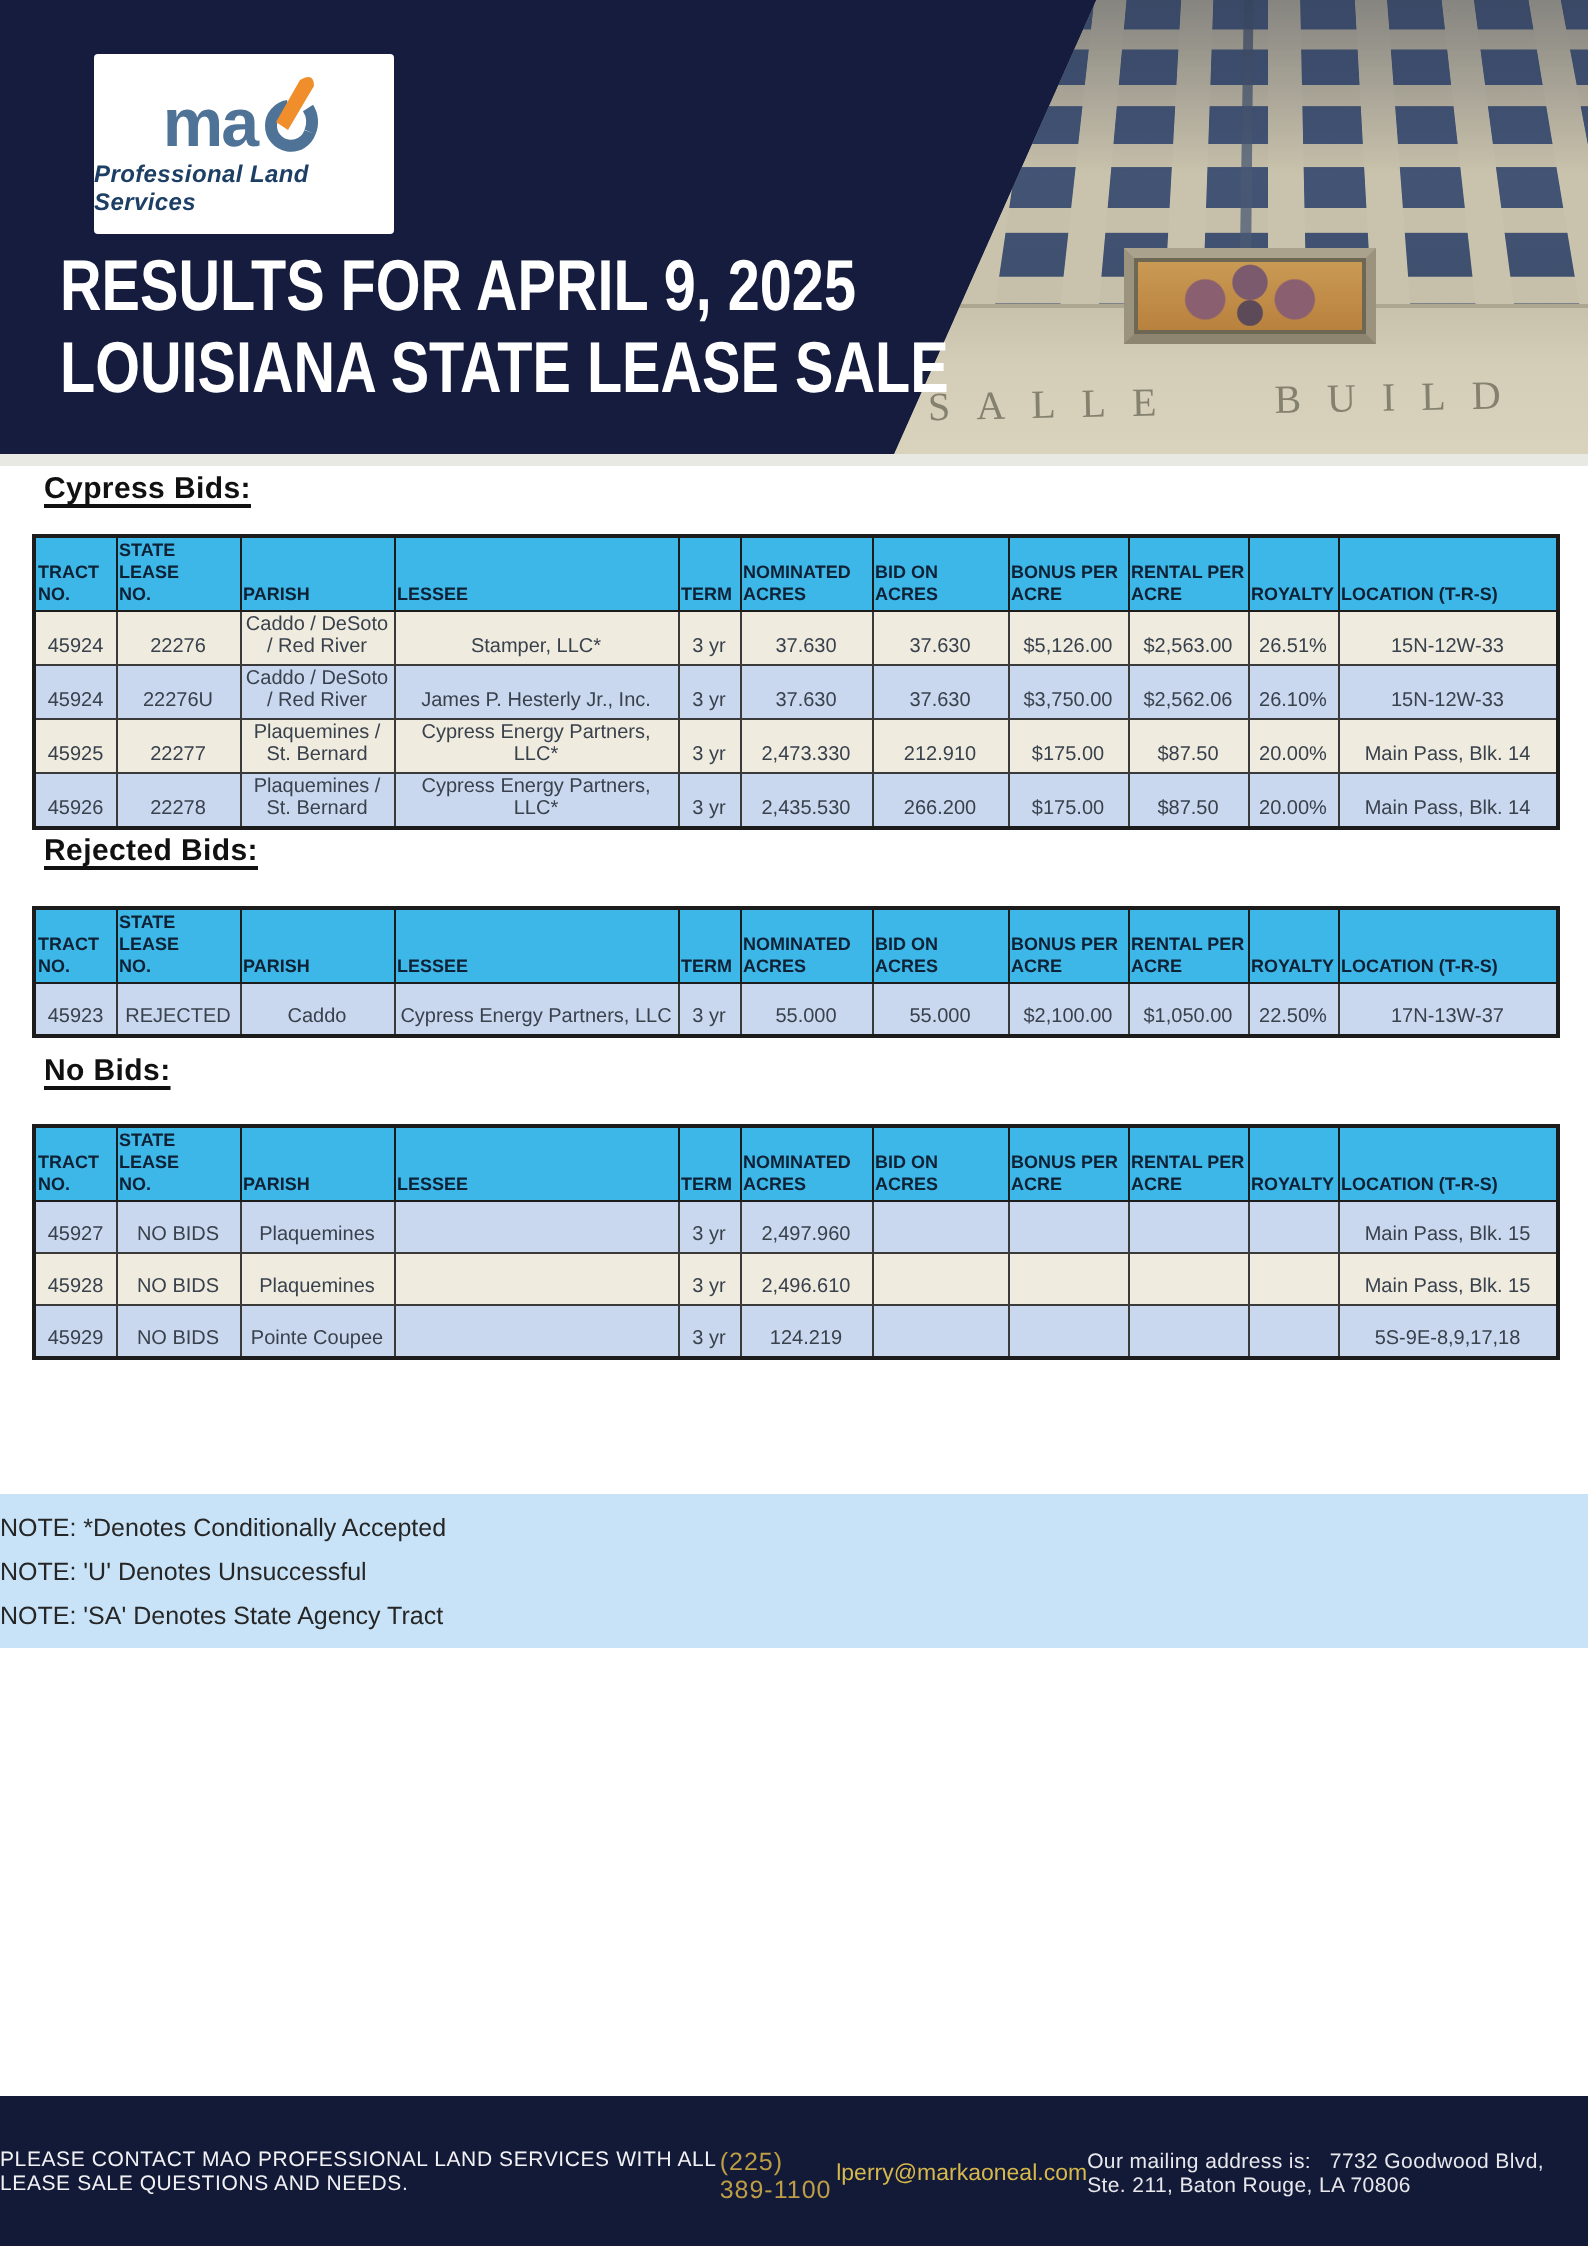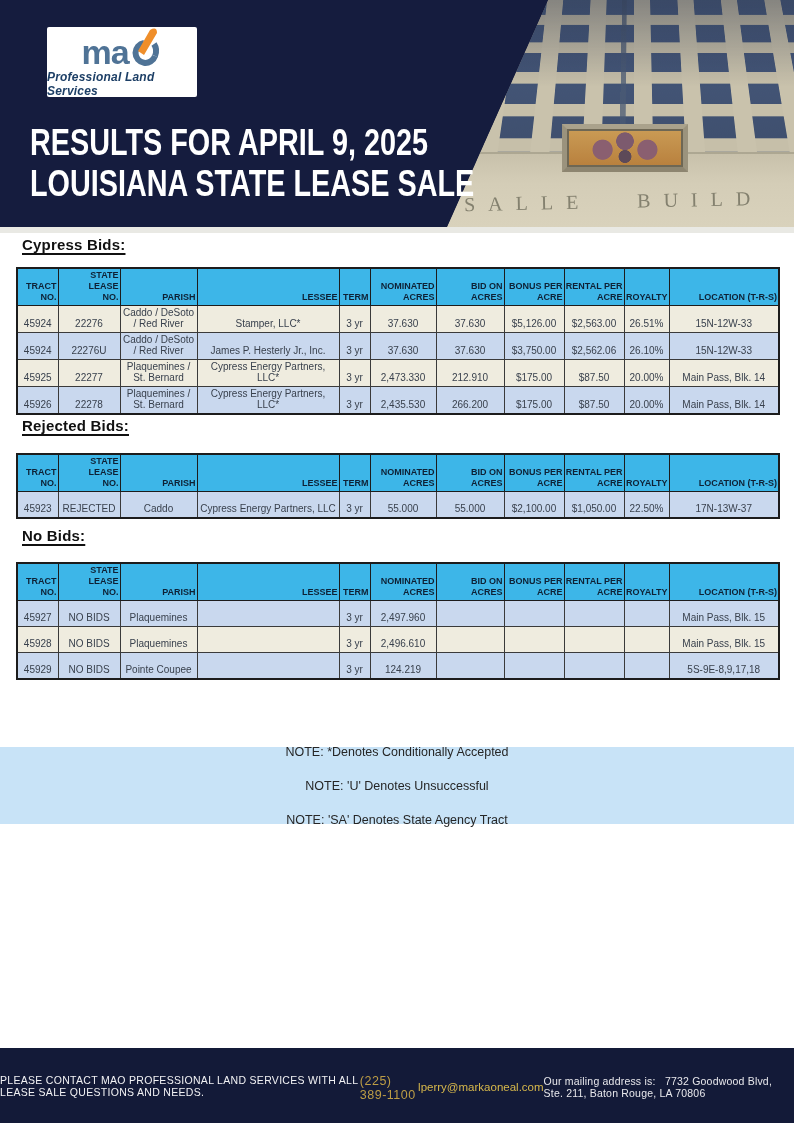--- a/index.html
+++ b/index.html
@@ -33,54 +33,54 @@
          background:
            radial-gradient(circle at 50% 30%,#7c5a6e 0 14%,rgba(0,0,0,0) 15%),
            radial-gradient(circle at 30% 55%,#8a5f70 0 12%,rgba(0,0,0,0) 13%),
            radial-gradient(circle at 70% 55%,#8a5f70 0 12%,rgba(0,0,0,0) 13%),
            radial-gradient(circle at 50% 75%,#5d4a58 0 10%,rgba(0,0,0,0) 11%),
            linear-gradient(180deg,#c99a54 0%,#b9813e 100%);}
   .navy-mask{position:absolute;top:0;left:0;width:560px;height:227px;
          clip-path:polygon(0 0,548px 0,447px 227px,0 227px);background:#151c3e;}
   .header-strip{position:absolute;top:227px;left:0;width:794px;height:6px;background:#e9e9e4;}
 
-  .logo-box{position:absolute;left:47px;top:27px;width:150px;height:70px;background:#ffffff;
+  .logo-box{position:absolute;left:47px;top:27px;width:150px;height:90px;background:#ffffff;
          border-radius:2px;display:flex;flex-direction:column;align-items:center;justify-content:center;}
   .logo-row{display:flex;align-items:flex-end;height:40px;}
   .logo-ma{font-size:34px;font-weight:bold;color:#4f7396;letter-spacing:-1px;line-height:30px;font-family:"Liberation Sans",sans-serif;}
   .logo-tagline{font-size:12px;font-weight:bold;font-style:italic;color:#1d3f66;margin-top:3px;letter-spacing:.2px;}
 
   .hero-title{position:absolute;left:30px;top:122px;color:#ffffff;font-weight:bold;}
   .hero-line{font-size:36px;line-height:41px;letter-spacing:0;transform:scaleX(.8);transform-origin:left;white-space:nowrap;}
 
   
   .section-title{position:absolute;left:22px;font-size:15px;font-weight:bold;color:#111111;
          text-decoration:underline;text-underline-offset:3px;text-decoration-thickness:2px;letter-spacing:.2px;}
   .t-accepted-title{top:236px;}  .t-rejected-title{top:417px;text-align:center;}  .t-nobids-title{top:527px;}
 
   table.bids{position:absolute;left:16px;width:762px;border-collapse:collapse;table-layout:fixed;
          font-family:"Liberation Sans",sans-serif;}
   .t-accepted{top:267px;} .t-rejected{top:453px;} .t-nobids{top:562px;}
   table.bids{border:2px solid #1c1c1c;}
   table.bids th{background:#3db6e8;color:#0e2135;font-size:9px;font-weight:bold;
-         border:1px solid #1c1c1c;vertical-align:bottom;text-align:right;
+         border:1px solid #1c1c1c;vertical-align:bottom;text-align:left;
          white-space:pre-line;padding:1px 1px 2px 1px;height:26px;line-height:11px;}
   table.bids td{font-size:10px;color:#39414d;border:1px solid #3a3a3a;vertical-align:bottom;
          white-space:pre-line;padding:1px 2px 3px 2px;height:26px;line-height:11px;text-align:center;}
   tr.row-beige td{background:#efecdf;}
   tr.row-blue td{background:#c9d8ee;}
   td.al-right{text-align:right;padding-right:4px;}
   td.al-left{text-align:left;padding-left:5px;}
   col.c0{width:41px;} col.c1{width:62px;} col.c2{width:77px;} col.c3{width:142px;}
   col.c4{width:31px;} col.c5{width:66px;} col.c6{width:68px;} col.c7{width:60px;}
   col.c8{width:60px;} col.c9{width:45px;} col.c10{width:110px;}
 
   
   .notes{position:absolute;left:0;top:747px;width:794px;height:77px;background:#c8e3f7;
-         display:flex;flex-direction:column;align-items:center;justify-content:center;gap:16px;}
+         display:flex;flex-direction:column;align-items:flex-start;justify-content:center;gap:4px;}
   .note-line{font-size:12.5px;color:#262626;line-height:18px;text-align:center;}
 
   
   .footer{position:absolute;left:0;top:1048px;width:794px;height:75px;background:#131a38;
          display:flex;flex-direction:row;align-items:center;justify-content:center;}
   .footer-line1{font-size:10.5px;color:#f2f2f4;letter-spacing:.3px;}
   .footer-phone{font-size:12.5px;color:#bd9d45;margin-top:4px;letter-spacing:.5px;}
   .footer-email{font-size:11.5px;color:#d7b84b;margin-top:3px;cursor:pointer;}
   .footer-address{font-size:10.5px;color:#e8e8ec;margin-top:3px;letter-spacing:.2px;}
 </style>

